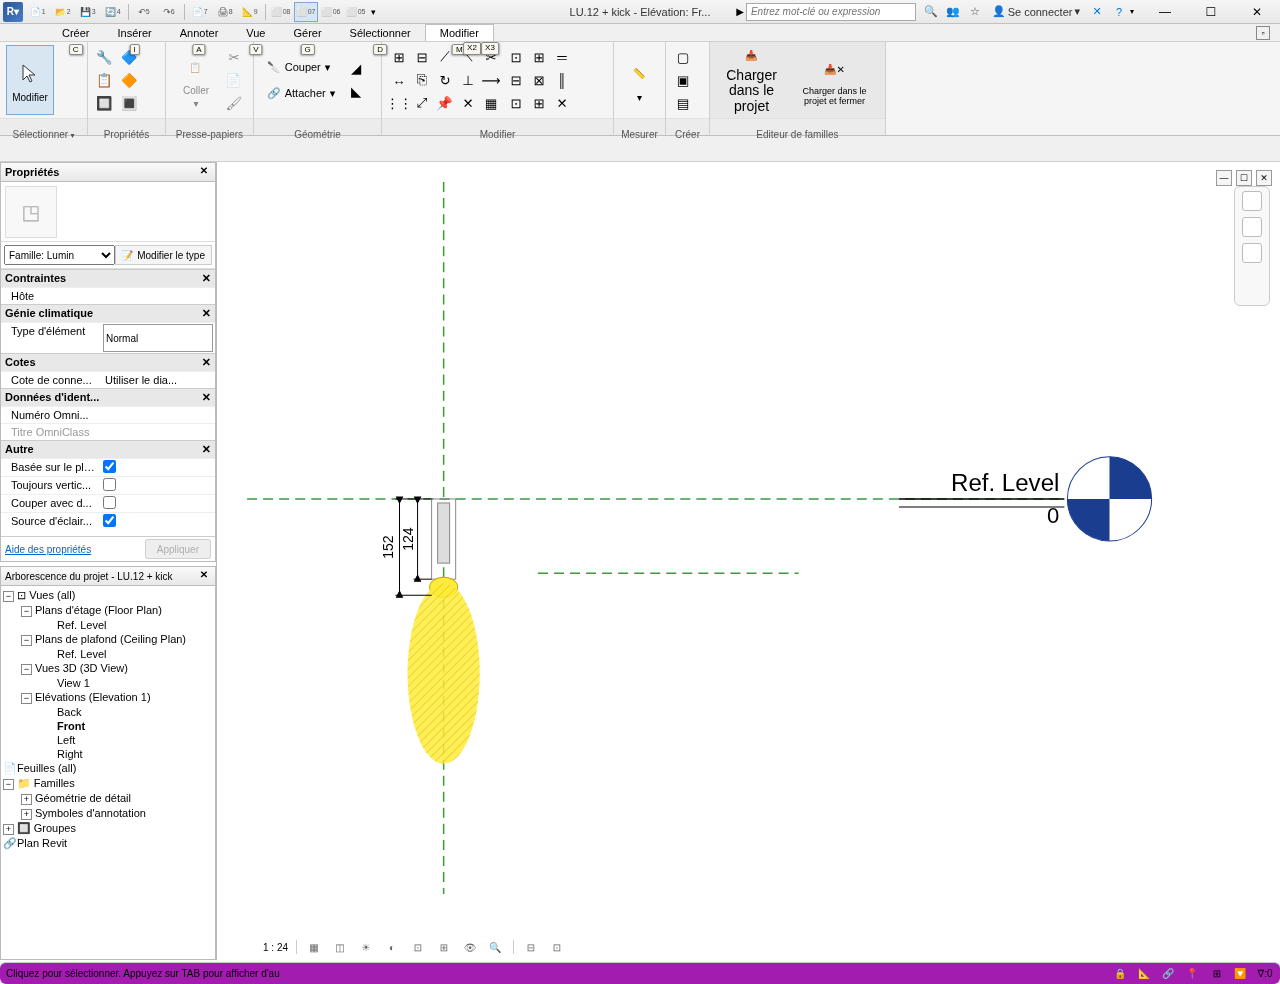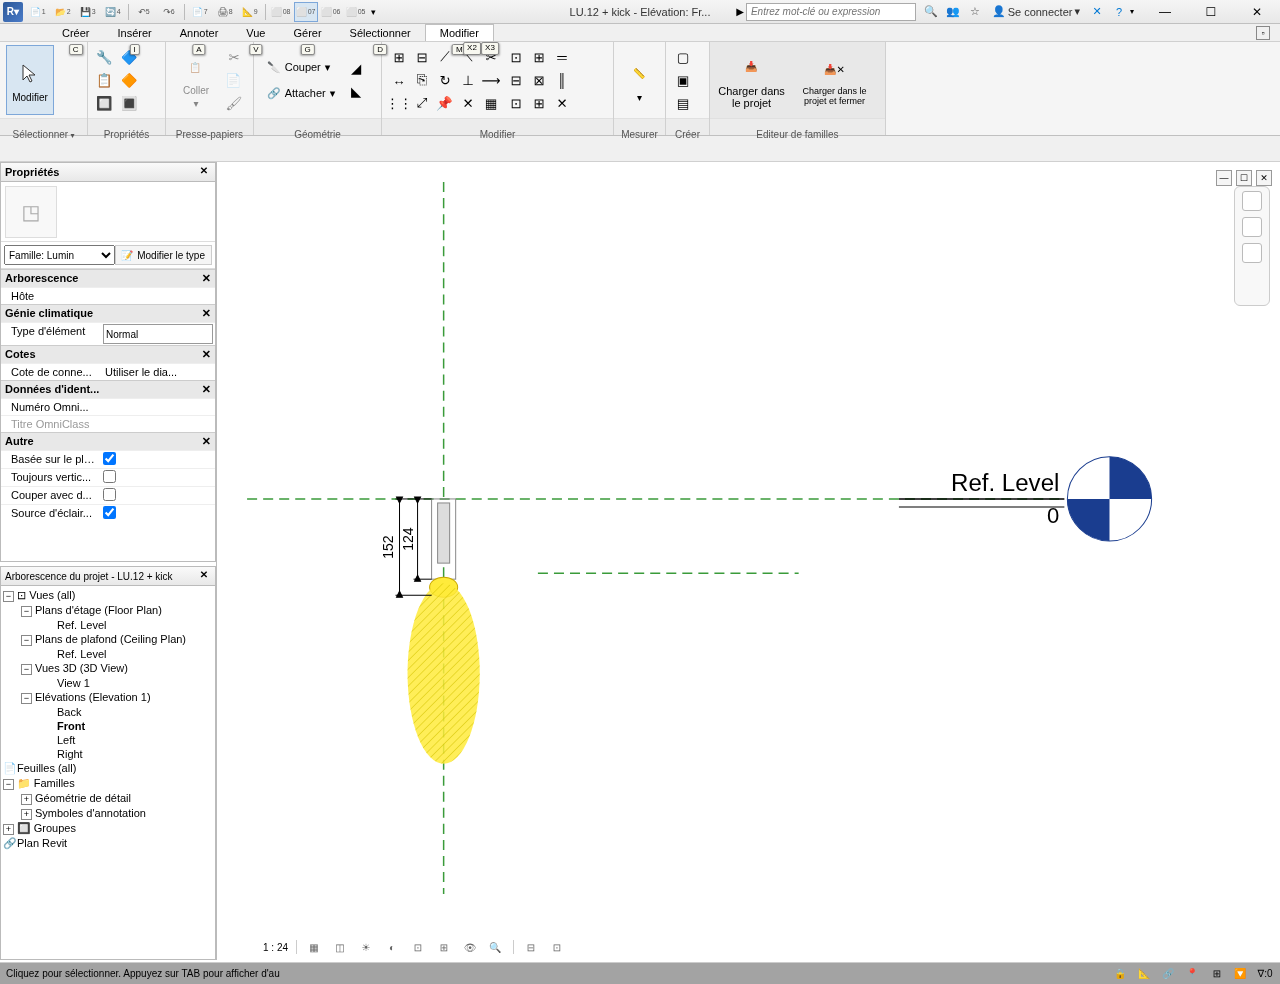--- a/index.html
+++ b/index.html
@@ -56,21 +56,21 @@
 .prop-preview { height: 60px; display: flex; align-items: center; padding: 4px; border-bottom: 1px solid #ddd; }
 .prop-preview .thumb { width: 52px; height: 52px; background: #f8f8f8; border: 1px solid #ddd; display: flex; align-items: center; justify-content: center; color: #aaa; font-size: 20px; }
 .prop-sel { display: flex; align-items: center; padding: 3px; border-bottom: 1px solid #ddd; }
 .prop-sel select { flex: 1; height: 20px; font-size: 10px; }
 .prop-sel .edit-type { height: 20px; padding: 0 6px; font-size: 10px; border: 1px solid #ccc; background: #f5f5f5; display: flex; align-items: center; gap: 3px; }
 .prop-grid { overflow-y: auto; flex: 1; }
 .pg-cat { background: #e8e8e8; font-weight: bold; padding: 2px 4px; display: flex; justify-content: space-between; border-top: 1px solid #ccc; }
 .pg-row { display: flex; border-top: 1px solid #eee; justify-content: center; }
 .pg-name { width: 100px; padding: 2px 4px 2px 10px; overflow: hidden; text-overflow: ellipsis; white-space: nowrap; }
 .pg-val { flex: 1; padding: 1px 2px; }
-.pg-val input[type=text] { width: 100%; border: 1px solid #999; height: 20px; font-size: 10px; padding: 0 2px; }
+.pg-val input[type=text] { width: 100%; border: 1px solid #999; height: 28px; font-size: 10px; padding: 0 2px; }
 .pg-val.txt { padding: 2px 4px; }
 .prop-foot { display: flex; justify-content: space-between; align-items: center; padding: 2px 4px; border-top: 1px solid #ccc; }
 .prop-foot a { color: #0066cc; text-decoration: underline; font-size: 10px; }
 .prop-foot button { height: 20px; padding: 0 10px; font-size: 10px; }
 
 
 .browser { flex: 1; border: 1px solid #bbb; border-top: none; background: #fff; overflow-y: auto; }
 .tree { padding: 2px; font-size: 11px; }
 .tree-item { white-space: nowrap; padding: 1px 0; }
 .tree-toggle { display: inline-block; width: 11px; height: 11px; border: 1px solid #888; text-align: center; line-height: 9px; font-size: 9px; margin-right: 3px; cursor: pointer; background: #fff; }
@@ -86,21 +86,21 @@
 .vc-btn { width: 16px; height: 16px; border: 1px solid #999; background: #f5f5f5; font-size: 9px; }
 .nav-wheel { position: absolute; top: 24px; right: 10px; width: 36px; height: 120px; border: 1px solid #ccc; border-radius: 6px; background: #f8f8f8; display: flex; flex-direction: column; align-items: center; padding: 4px; gap: 6px; }
 .nav-wheel div { width: 20px; height: 20px; border: 1px solid #bbb; border-radius: 3px; background: #fff; }
 
 
 .vcbar { position: absolute; bottom: 4px; left: 6px; display: flex; align-items: center; gap: 8px; font-size: 10px; margin-left: 40px; }
 .vcbar .sep { width: 1px; height: 14px; background: #ccc; }
 .vcbar .icon-btn { width: 18px; height: 18px; display: flex; align-items: center; justify-content: center; color: #666; }
 
 
-.statusbar { position: absolute; bottom: 0; left: 0; right: 0; height: 22px; background: #a3a3a3; border-top: 1px solid #ccc; display: flex; align-items: center; justify-content: space-between; padding: 0 6px; font-size: 10px; }
+.statusbar { position: absolute; bottom: 0; left: 0; right: 0; height: 22px; background: #a21caf; border-top: 1px solid #ccc; display: flex; align-items: center; justify-content: space-between; padding: 0 6px; font-size: 10px; border-radius: 6px; }
 .status-icons { display: flex; gap: 6px; }
 .status-icons span { width: 18px; height: 16px; display: flex; align-items: center; justify-content: center; }
 
 .dash-v { stroke: #3a9b3a; stroke-width: 1.5; stroke-dasharray: 10 6; }
 .dash-h { stroke: #3a9b3a; stroke-width: 1.5; stroke-dasharray: 10 6; }
 
 .chk { display: inline-flex; align-items: center; }
 </style>
 </head>
 <body>
@@ -272,21 +272,21 @@
         <button class="small-btn">▣</button>
         <button class="small-btn">▤</button>
       </div>
     </div>
     <div class="panel-title">Créer</div>
   </div>
   <div class="ribbon-panel editor-panel" style="width:176px">
     <div class="panel-body">
       <button class="big-btn" style="width:72px">
         <span class="icon">📥</span>
-        <span style="font-size:11px;line-height:1.1">Charger dans le projet</span>
+        <span style="font-size:14px;line-height:1.1">Charger dans le projet</span>
       </button>
       <button class="big-btn" style="width:90px">
         <span class="icon">📥✕</span>
         <span style="font-size:9px;line-height:1.1">Charger dans le projet et fermer</span>
       </button>
     </div>
     <div class="panel-title">Editeur de familles</div>
   </div>
 </div>
 
@@ -302,21 +302,21 @@
     <div class="props">
       <div class="prop-preview">
         <div class="thumb">◳</div>
       </div>
       <div class="prop-sel">
         <select><option>Famille: Lumin</option></select>
         <button class="edit-type">📝 <span>Modifier le type</span></button>
       </div>
       <div class="prop-grid">
         <div class="pg-cat">
-            <span>Arborescence</span>
+            <span>Contraintes</span>
             <span>✕</span>
           </div>
         <div class="pg-row">
             <div class="pg-name">Hôte</div>
             <div class="pg-val txt"></div>
           </div>
         <div class="pg-cat">
             <span>Génie climatique</span>
             <span>✕</span>
           </div>
@@ -365,20 +365,24 @@
             <div class="pg-val"><span class="chk">
                 <input type="checkbox" style="">
               </span></div>
           </div>
         <div class="pg-row">
             <div class="pg-name">Source d'éclair...</div>
             <div class="pg-val"><span class="chk">
                 <input type="checkbox" checked="" style="">
               </span></div>
           </div>
+      </div>
+      <div class="prop-foot">
+        <a href="#">Aide des propriétés</a>
+        <button disabled="">Appliquer</button>
       </div>
     </div>
 
     <div class="panel-head" style="margin-top:4px">
       <span style="font-weight:normal;font-size:10px;overflow:hidden;text-overflow:ellipsis;white-space:nowrap">Arborescence du projet - LU.12 + kick</span>
       <span class="x">✕</span>
     </div>
     <div class="browser">
       <div class="tree">
         <div class="tree-item"><span class="tree-toggle">−</span>⊡ <span>Vues (all)</span></div>

